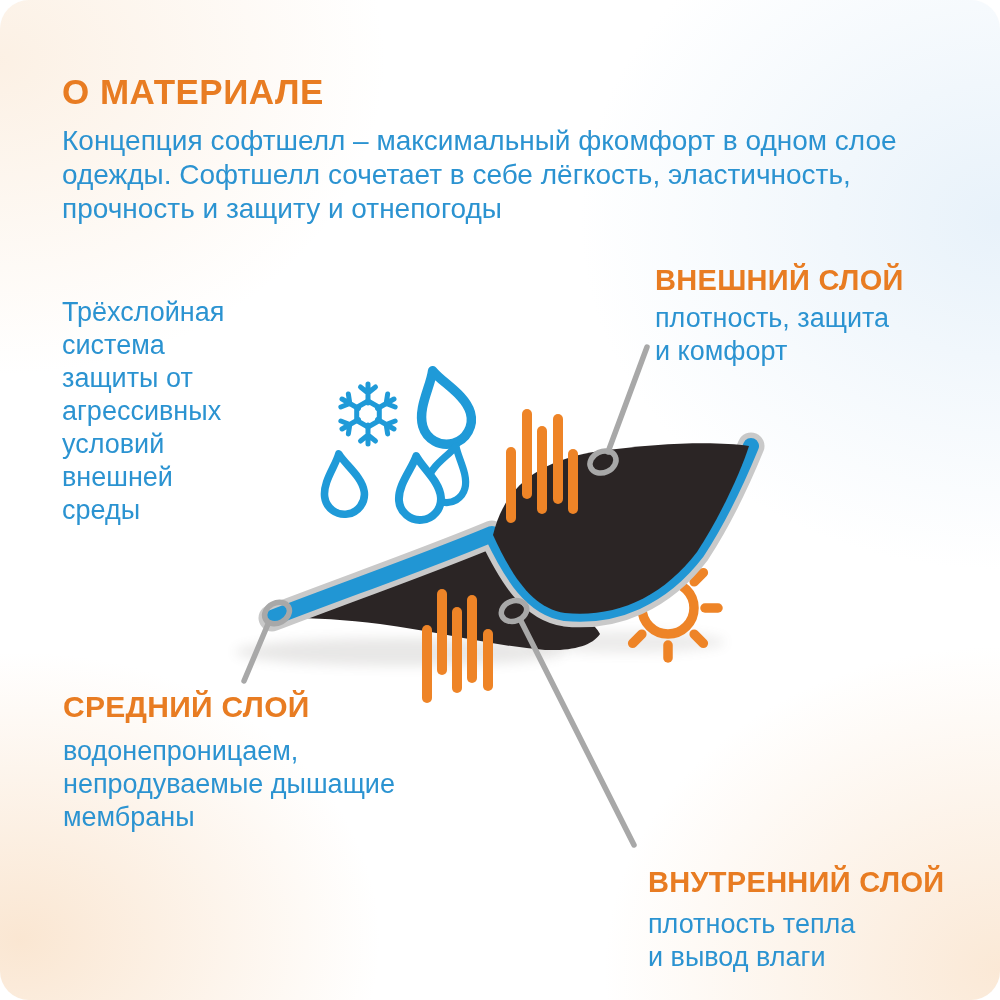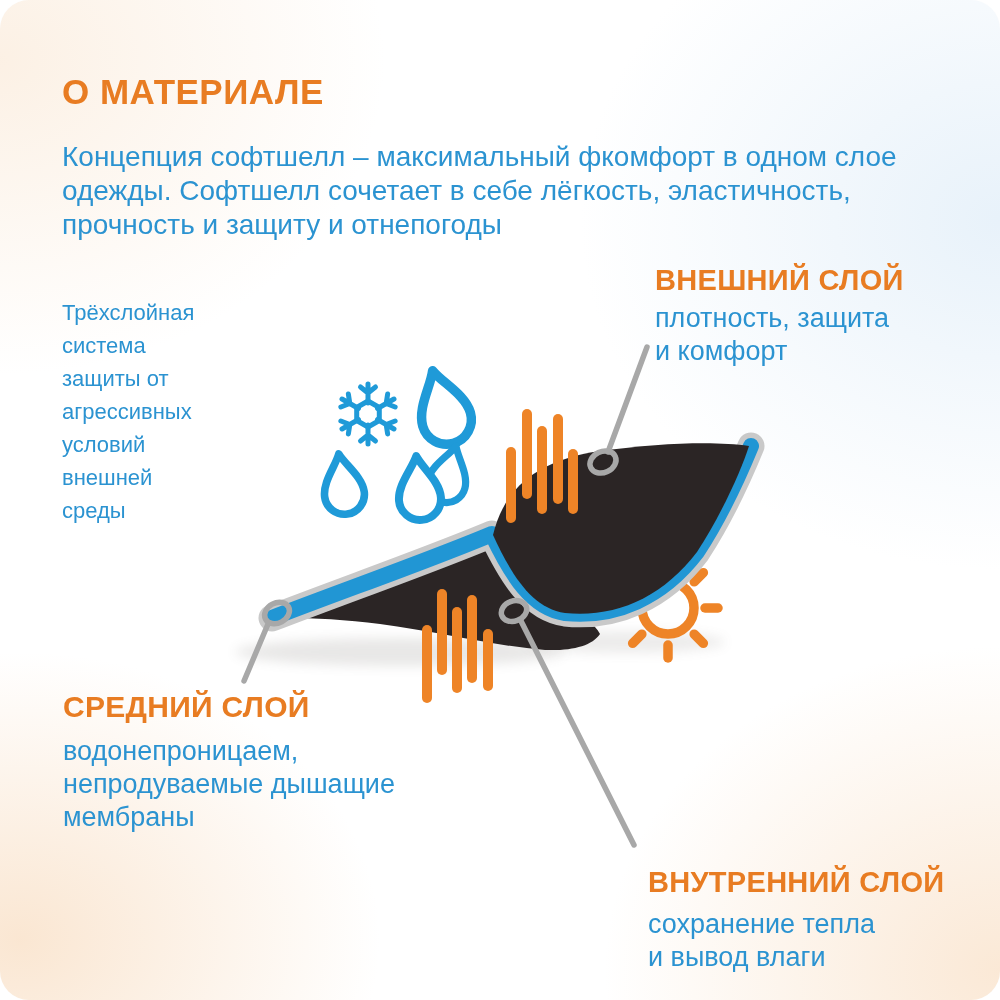--- a/index.html
+++ b/index.html
@@ -12,26 +12,26 @@
       radial-gradient(55% 45% at 100% 97%, rgba(247,214,180,0.55), rgba(247,214,180,0) 72%),
       radial-gradient(60% 50% at 100% 22%, rgba(213,231,246,0.55), rgba(213,231,246,0) 70%),
       #ffffff;
     border-radius: 29px;
   }
   .page-title{
     position:absolute;left:62px;top:72px;margin:0;
     font-size:35px;font-weight:bold;letter-spacing:0.5px;color:#e87c22;
   }
   .intro{
-    position:absolute;left:62px;top:140px;margin:0;width:880px;
+    position:absolute;left:62px;top:124px;margin:0;width:880px;
     font-size:28px;line-height:34px;color:#2b93d1;white-space:pre-line;
   }
   .side-note{
     position:absolute;left:62px;top:296px;width:240px;
-    font-size:22px;line-height:33px;color:#2b93d1;white-space:pre-line;
+    font-size:27px;line-height:33px;color:#2b93d1;white-space:pre-line;
   }
   .callout{position:absolute;}
   .callout-heading{font-weight:bold;color:#e87c22;letter-spacing:0.3px;}
   .callout-desc{color:#2b93d1;white-space:pre-line;}
   .callout.outer{left:655px;top:264px;}
   .callout.outer .callout-heading{font-size:29px;}
   .callout.outer .callout-desc{font-size:27px;line-height:33px;margin-top:5px;}
   .callout.middle{left:63px;top:690px;}
   .callout.middle .callout-heading{font-size:30px;}
   .callout.middle .callout-desc{font-size:27px;line-height:33px;margin-top:11px;}
@@ -195,17 +195,17 @@
   </div>
 
   <div class="callout outer">
     <div class="callout-heading">ВНЕШНИЙ СЛОЙ</div>
     <div class="callout-desc">плотность, защита
 и комфорт</div>
   </div>
 
   <div class="callout inner">
     <div class="callout-heading">ВНУТРЕННИЙ СЛОЙ</div>
-    <div class="callout-desc">сохранение тепла
+    <div class="callout-desc">плотность тепла
 и вывод влаги</div>
   </div>
 
 </div>
 
 </body></html>

